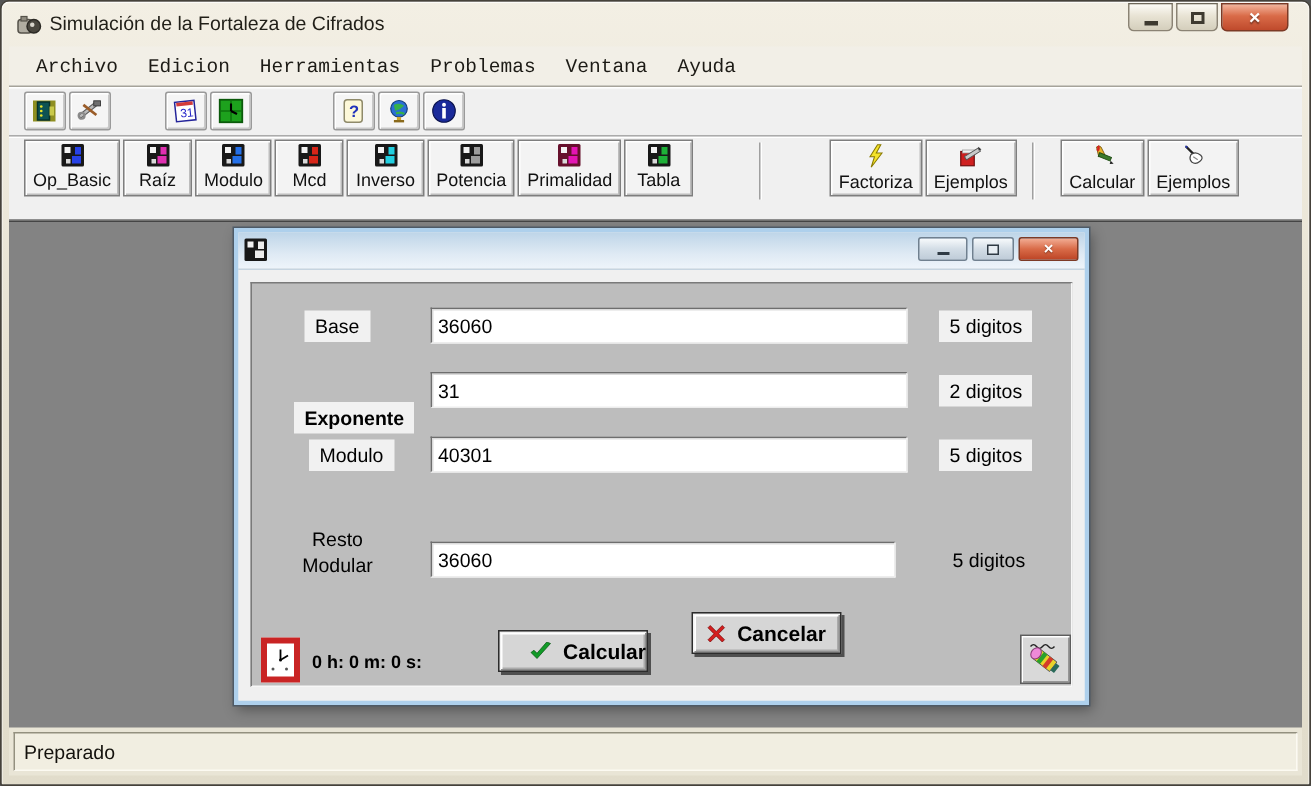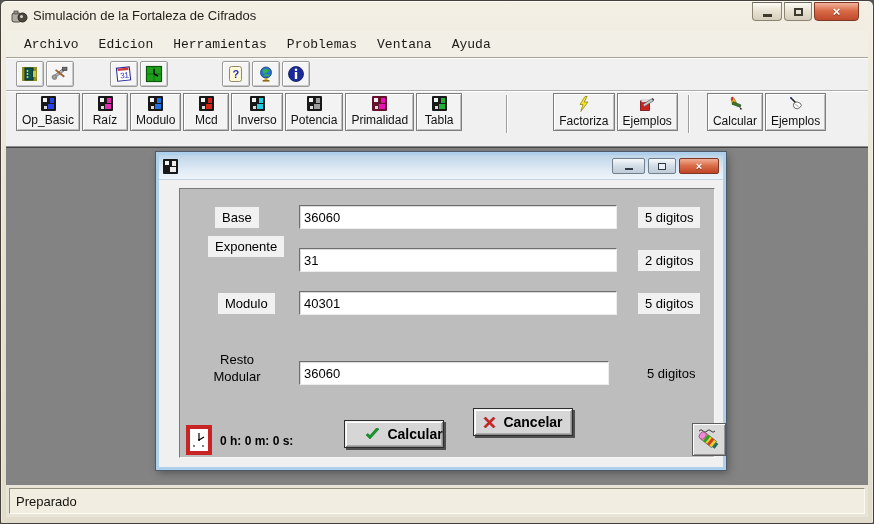--- a/index.html
+++ b/index.html
@@ -56,21 +56,21 @@
   .dcaps{position:absolute;top:3px;right:4px;display:flex;}
   .dcap{height:16px;border:1px solid #70808f;border-radius:2px;background:linear-gradient(#f7fafc,#d3dde6 50%,#bfccd8);
         display:flex;align-items:center;justify-content:center;margin-left:3px;box-sizing:border-box;}
   .dcap-min{width:33px}.dcap-max{width:28px}
   .dcap-close{width:40px;border-color:#7c3a26;background:linear-gradient(#f2ad94,#d96b48 50%,#bd4526);}
   .dg-min{width:8px;height:2px;background:#2f3a44;margin-top:6px;}
   .dg-max{width:8px;height:7px;border:1px solid #2f3a44;box-sizing:border-box;background:#e8eef3;}
   .dg-close{color:#fff;font-size:11px;font-weight:bold;line-height:1;text-shadow:0 1px 1px rgba(0,0,0,.4);}
   .dlg-client{position:relative;height:287px;background:#f0f0f0;}
   .dlg-panel{position:absolute;left:8px;right:8px;top:8px;height:270px;background:#bdbdbd;
-             border:1px solid;border-color:#7a7a7a #f7f7f7 #f7f7f7 #7a7a7a;box-sizing:border-box;margin-left:12px;}
+             border:1px solid;border-color:#7a7a7a #f7f7f7 #f7f7f7 #7a7a7a;box-sizing:border-box;}
   .fldlabel{position:absolute;background:#f1f1f1;font-size:13px;color:#000;padding:3px 7px;white-space:nowrap;}
   .tfield{position:absolute;width:318px;height:24px;background:#fff;border:1px solid;border-color:#6e6e6e #ededed #ededed #6e6e6e;
           box-shadow:inset 1px 1px 0 rgba(0,0,0,.14);font-family:"Liberation Sans",sans-serif;font-size:13px;color:#000;padding:2px 4px;box-sizing:border-box;outline:none;}
   .digits{position:absolute;font-size:13px;color:#000;padding:3px 7px;white-space:nowrap;}
   .digits.boxed{background:#f1f1f1;}
   .resto-label{position:absolute;left:22px;top:163px;width:70px;text-align:center;font-size:13px;color:#000;line-height:1.3;}
   .timer{position:absolute;left:6px;top:236px;width:26px;height:30px;background:#fff;border:4px solid #c92424;box-sizing:border-box;display:flex;align-items:center;justify-content:center;}
   .timer-text{position:absolute;left:40px;top:245px;font-size:12px;font-weight:600;color:#000;white-space:nowrap;}
   .btn95{position:absolute;width:100px;height:28px;background:#d6d6d6;border:1px solid #2c2c2c;
          box-shadow:inset 1px 1px 0 #f2f2f2,inset -1px -1px 0 #8f8f8f,inset 2px 2px 0 #fff,inset -2px -2px 0 #ababab,2px 2px 0 #4f4f4f;
@@ -318,21 +318,21 @@
               </div>
           </div>
         </div>
         <div class="dlg-client">
           <div class="dlg-panel">
 
             <span class="fldlabel" style="left:35px;top:18px;">Base</span>
             <input class="tfield" style="left: 119px; top: 16px;" value="36060">
             <span class="digits boxed" style="left:458px;top:18px;">5 digitos</span>
 
-            <span class="fldlabel" style="left:28px;top:47px;">Exponente</span>
+            <span class="fldlabel" style="left:28px;top:79px;font-weight:bold;">Exponente</span>
             <input class="tfield" style="left: 119px; top: 59px;" value="31">
             <span class="digits boxed" style="left:458px;top:61px;">2 digitos</span>
 
             <span class="fldlabel" style="left:38px;top:104px;">Modulo</span>
             <input class="tfield" style="left: 119px; top: 102px;" value="40301">
             <span class="digits boxed" style="left:458px;top:104px;">5 digitos</span>
 
             <span class="resto-label">Resto Modular</span>
             <input class="tfield" style="left: 119px; top: 172px; width: 310px;" value="36060">
             <span class="digits" style="left:460px;top:174px;">5 digitos</span>

